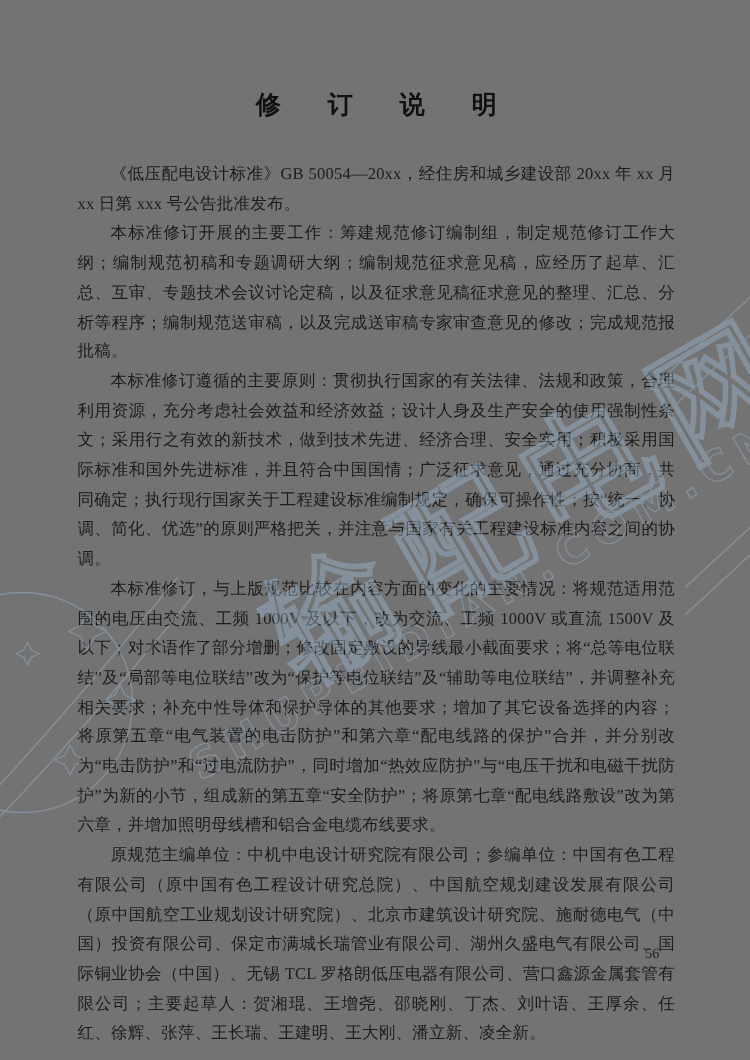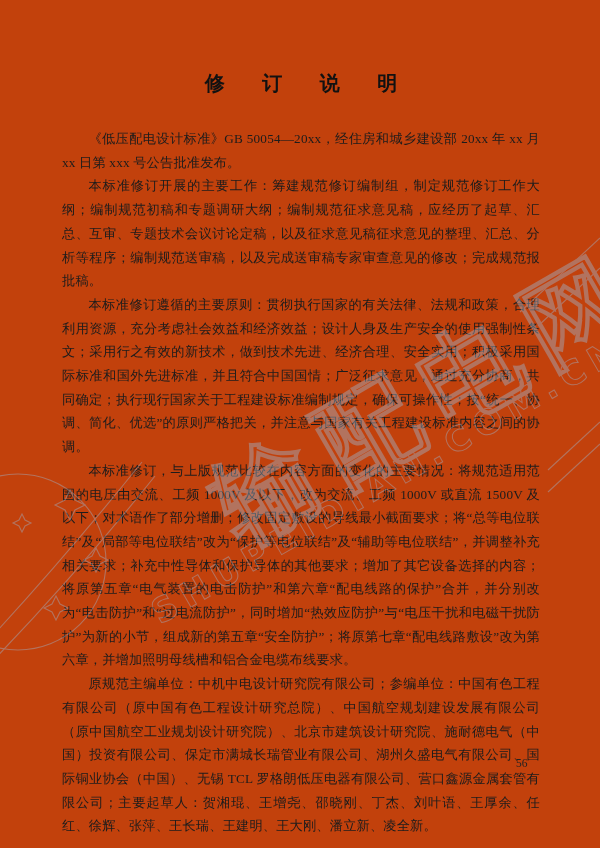--- a/index.html
+++ b/index.html
@@ -1,20 +1,20 @@
 <!DOCTYPE html>
 <html><head>
 <meta charset="utf-8">
 <style>
   html, body { margin: 0; padding: 0; background: #ffffff; }
   .page {
     position: relative;
     width: 600px;
     height: 848px;
-    background: #c2410c;
+    background: #737373;
     overflow: hidden;
     font-family: "Liberation Serif", "DejaVu Serif", serif;
     color: #1c1c1c;
   }
   .content {
     position: absolute;
     left: 62px;
     top: 70px;
     width: 478px;
   }

